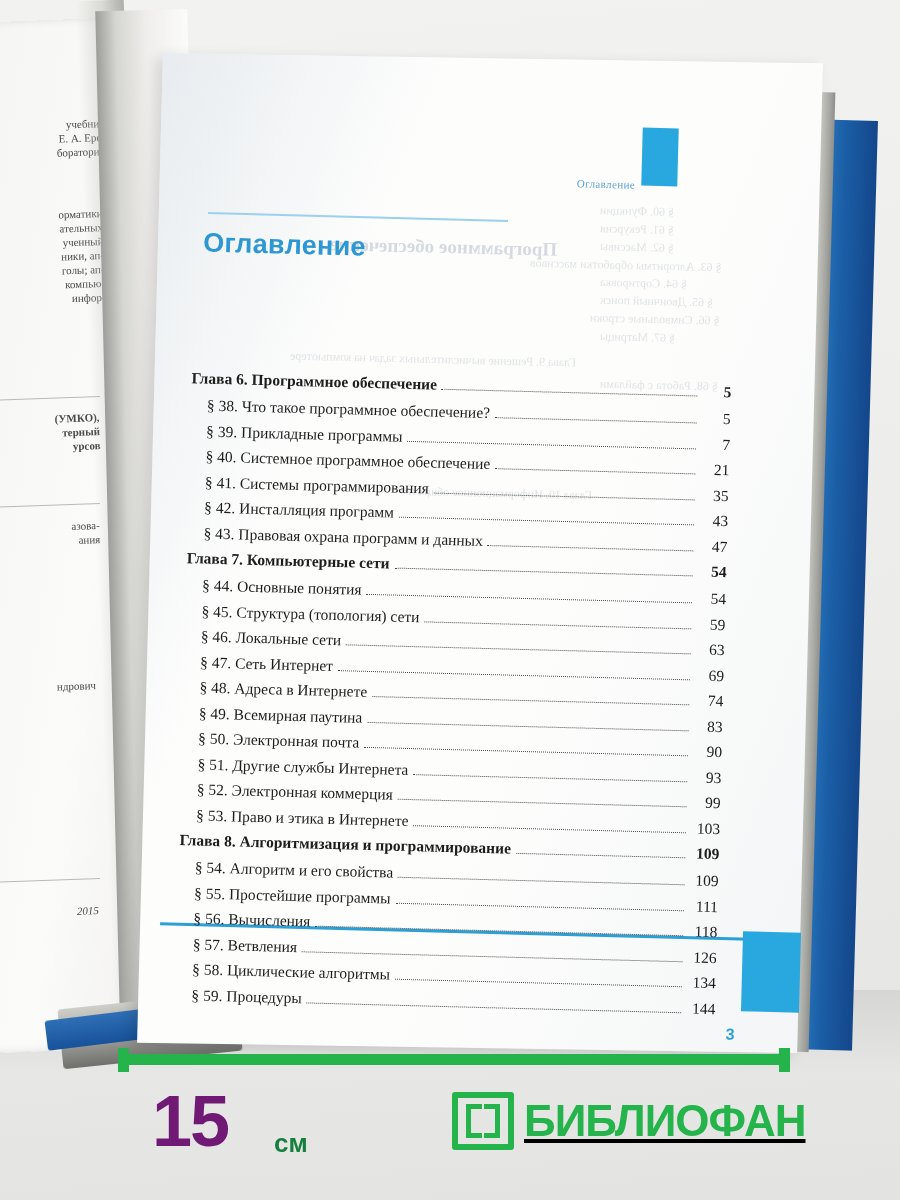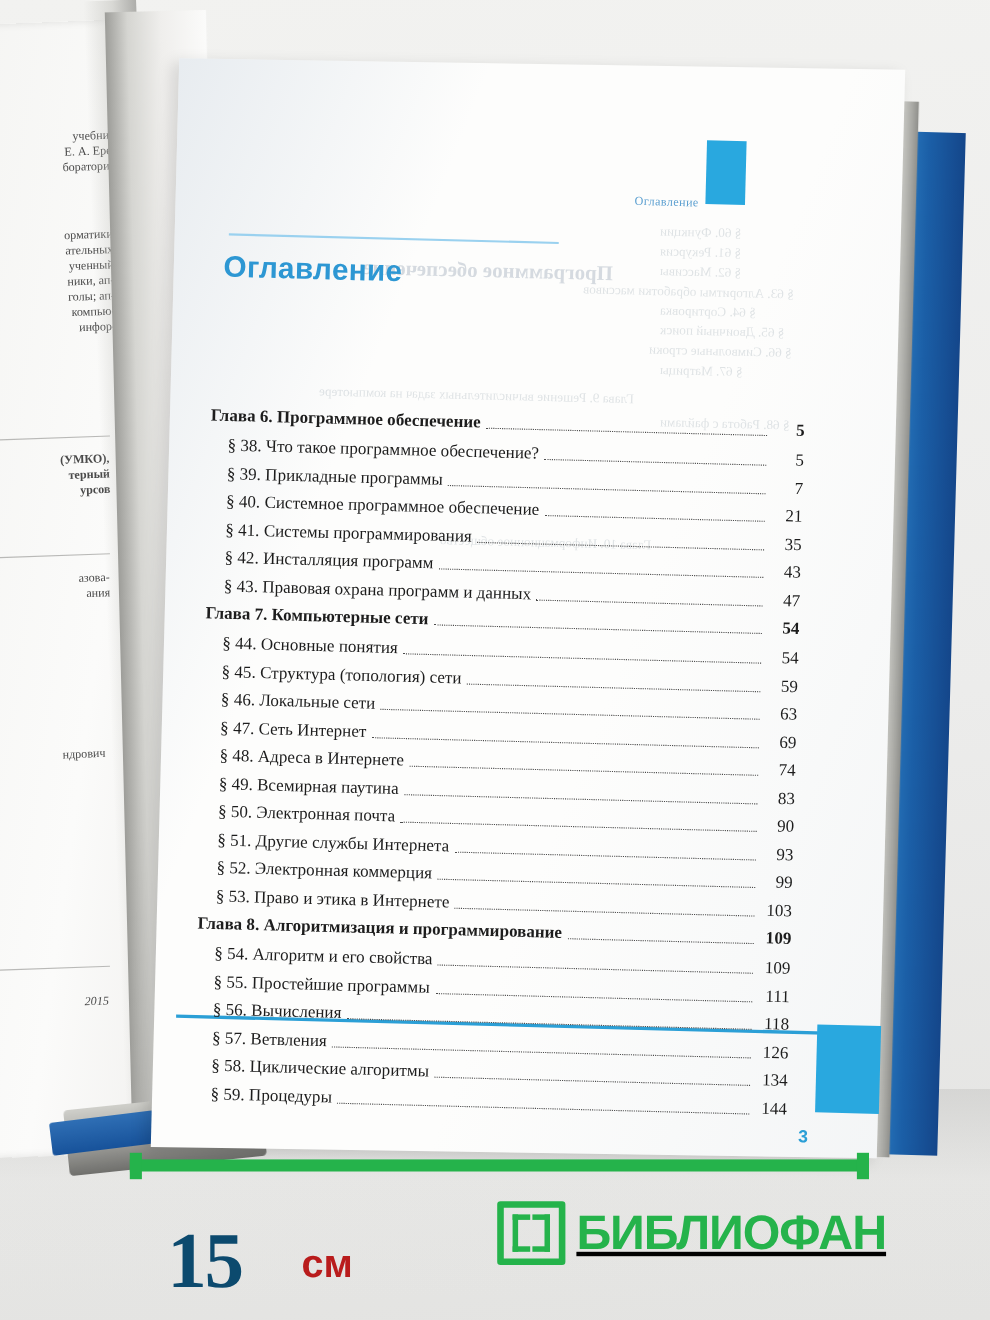--- a/index.html
+++ b/index.html
@@ -272,31 +272,30 @@
     width: 11px; height: 24px;
     background: #25b34b;
   }
   .ruler-cap-l { left: 0; }
   .ruler-cap-r { right: 0; }
   .ruler-num {
     position: absolute;
     left: 152px; top: 1080px;
     font-size: 72px;
     font-weight: bold;
-    color: #0c4a6e;
-    font-family: Liberation Serif, serif;
+    color: #701a75;
+    font-family: Liberation Sans, sans-serif;
     letter-spacing: -2px;
-    margin-top: 25px;
   }
   .ruler-unit {
     position: absolute;
     left: 274px; top: 1128px;
-    font-size: 36px;
+    font-size: 26px;
     font-weight: bold;
-    color: #b91c1c;
+    color: #15803d;
     font-family: "Liberation Sans", sans-serif;
   }
   .brand {
     position: absolute;
     left: 452px; top: 1092px;
     display: flex;
     align-items: center;
     gap: 10px;
     text-decoration: underline;
   }

